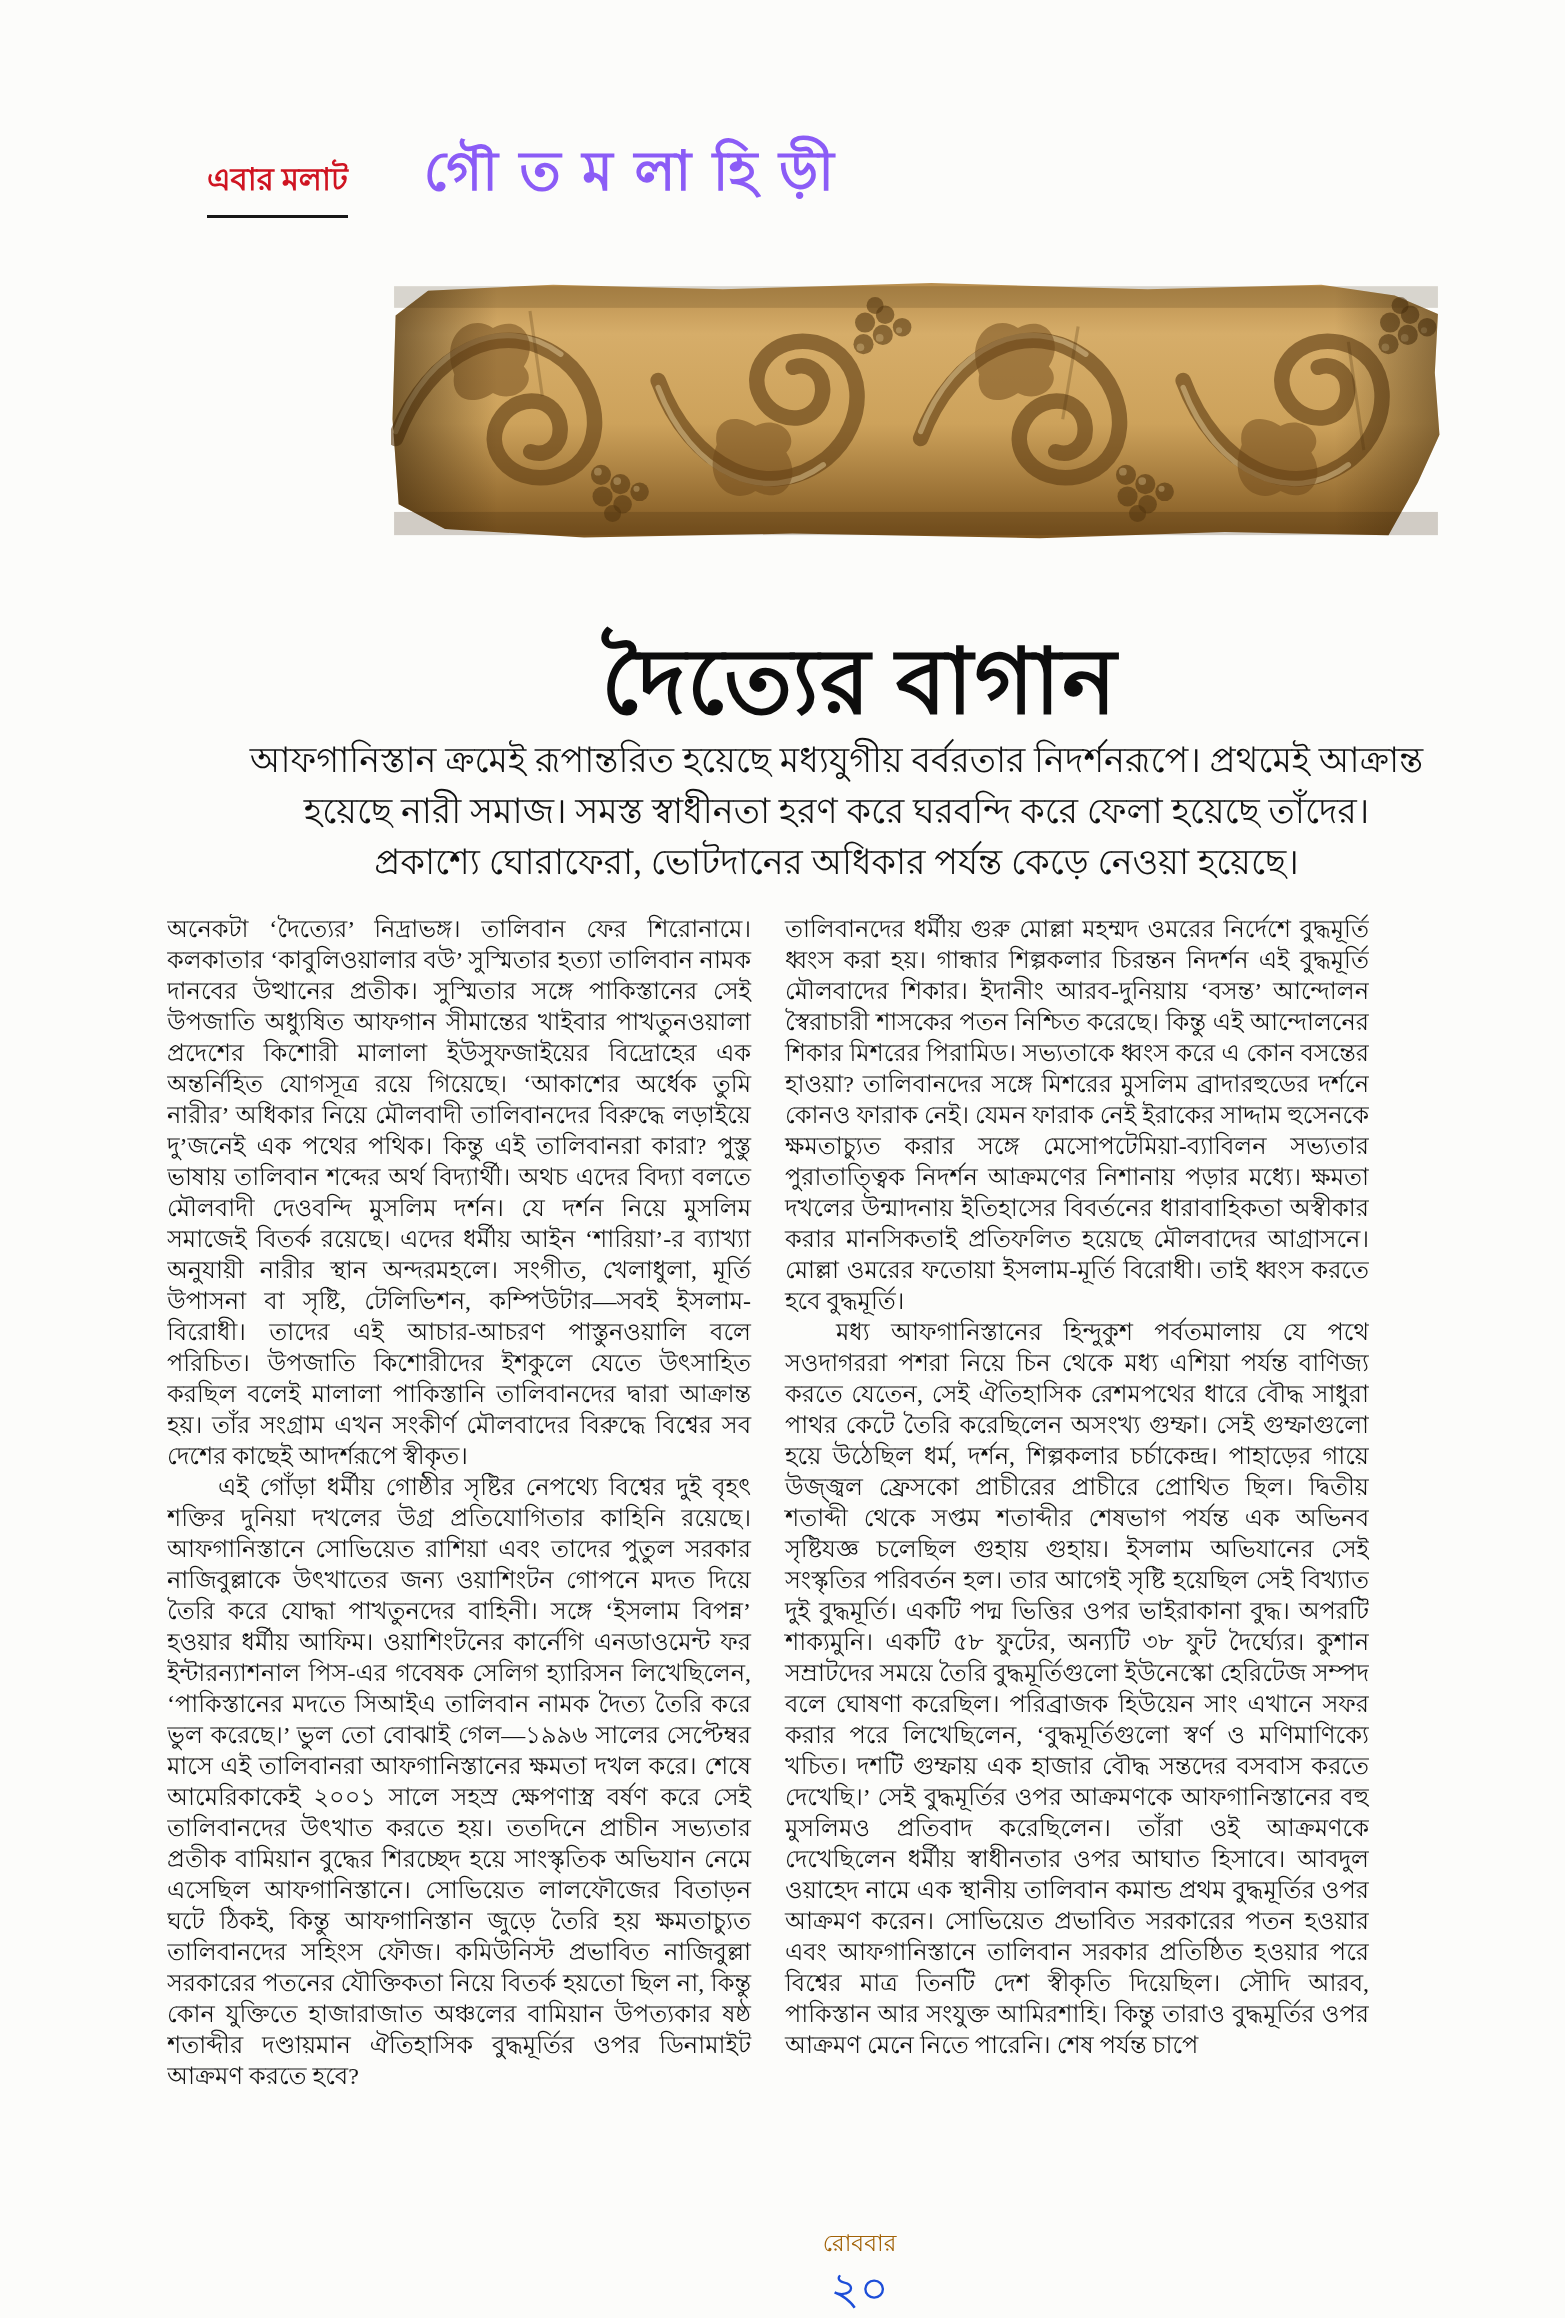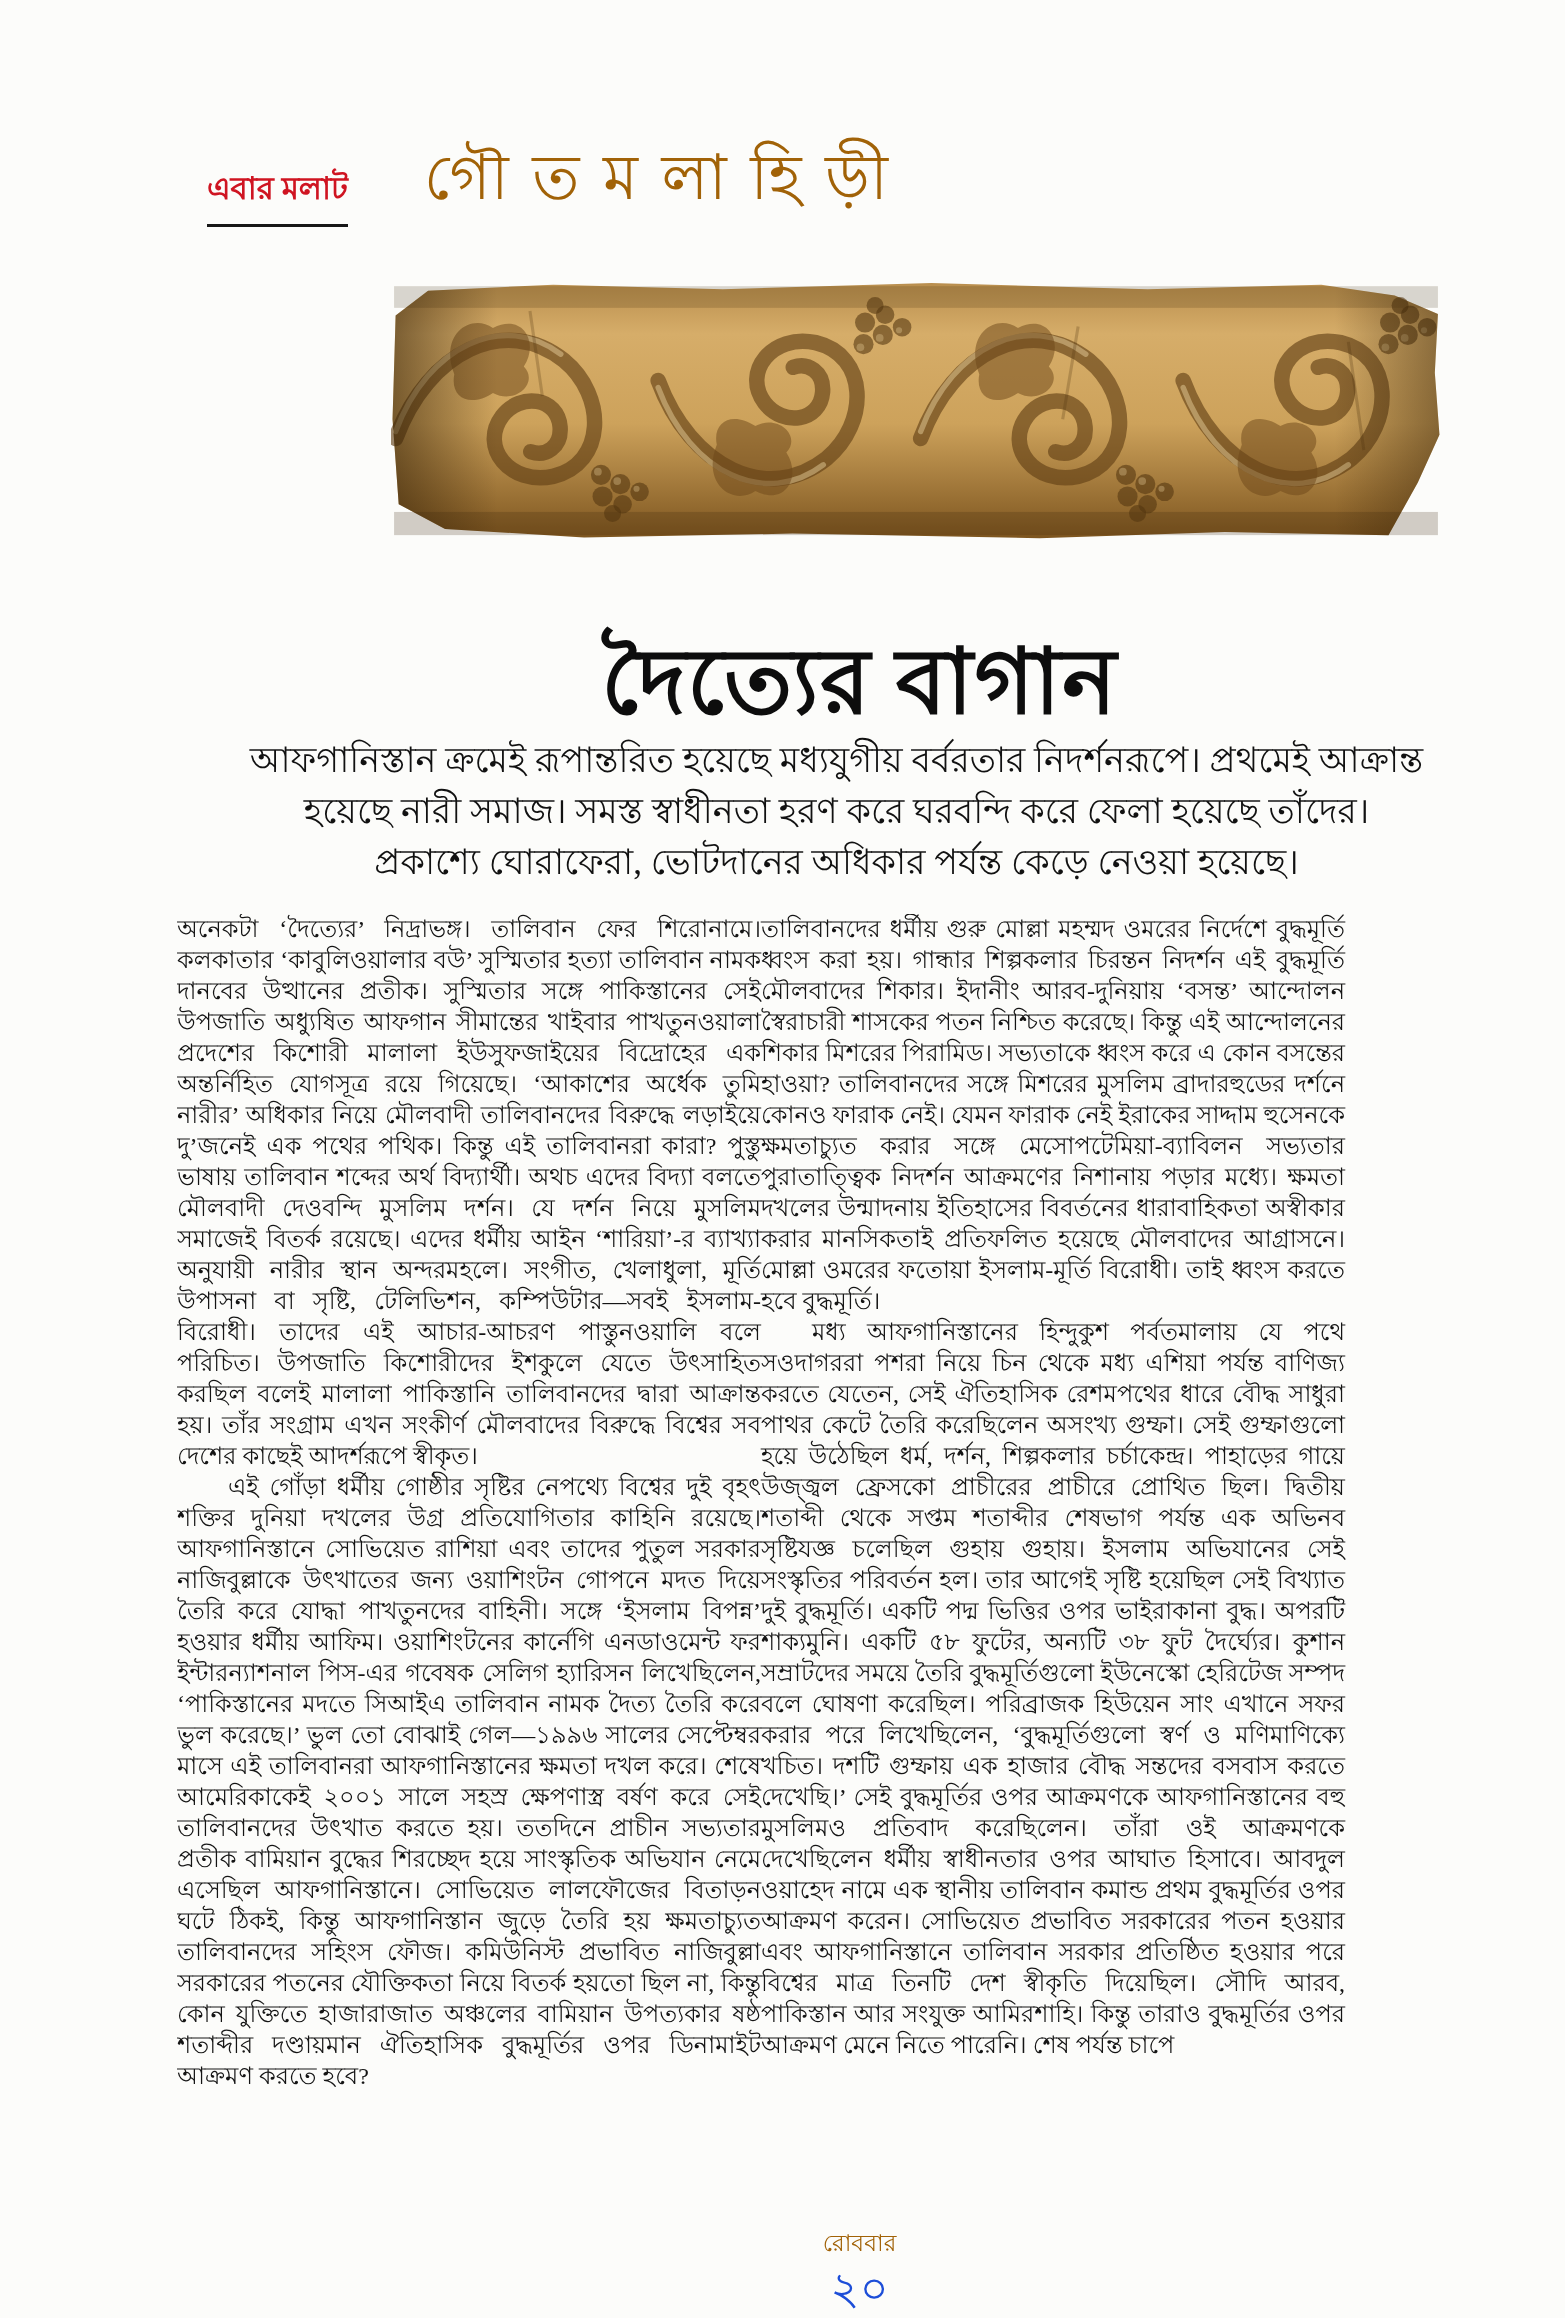--- a/index.html
+++ b/index.html
@@ -13,41 +13,41 @@
   .kicker-row {
     position: absolute; top: 129px; left: 207px;
     display: flex; align-items: baseline; gap: 76px;
   }
   .kicker {
     font-size: 31px; font-weight: 700; color: #cf1421;
     border-bottom: 3.1px solid #171717; padding-bottom: 7.7px;
     white-space: nowrap;
   }
   .author {
-    font-size: 63px; font-weight: 400; letter-spacing: 3.9px;
-    color: #a16207; white-space: nowrap;
+    font-size: 55px; font-weight: 700; letter-spacing: 3.9px;
+    color: #8b5cf6; white-space: nowrap;
   }
   .hero {
     position: absolute; left: 391px; top: 280px;
     width: 1050px; height: 259px;
   }
   .hero svg { width: 100%; height: 100%; display: block; }
   .headline {
     position: absolute; top: 572px; left: 77px; width: 1565px;
     text-align: center; font-size: 91px; font-weight: 700;
     letter-spacing: 1.5px; line-height: 1.1; color: #0d0d0d;
   }
   .lede {
     position: absolute; top: 736px; left: 247px; width: 1179px;
     text-align: center; font-size: 35px; line-height: 1.45;
     font-weight: 500; color: #111;
   }
   .columns {
-    position: absolute; top: 914px; left: 177px; width: 1202px;
-    height: 1327px; display: flex; overflow: hidden;
+    position: absolute; top: 914px; left: 167px; width: 1202px;
+    height: 1327px; display: flex; gap: 34px; overflow: hidden;
   }
   .col {
     width: 584px; font-size: 24px; line-height: 31px;
     text-align: justify; color: #141414;
   }
   .col p { margin: 0; }
   .col p.indent { text-indent: 51px; }
   .page-footer {
     position: absolute; top: 2225px; left: 77px; width: 1565px;
     display: flex; flex-direction: column; align-items: center;

